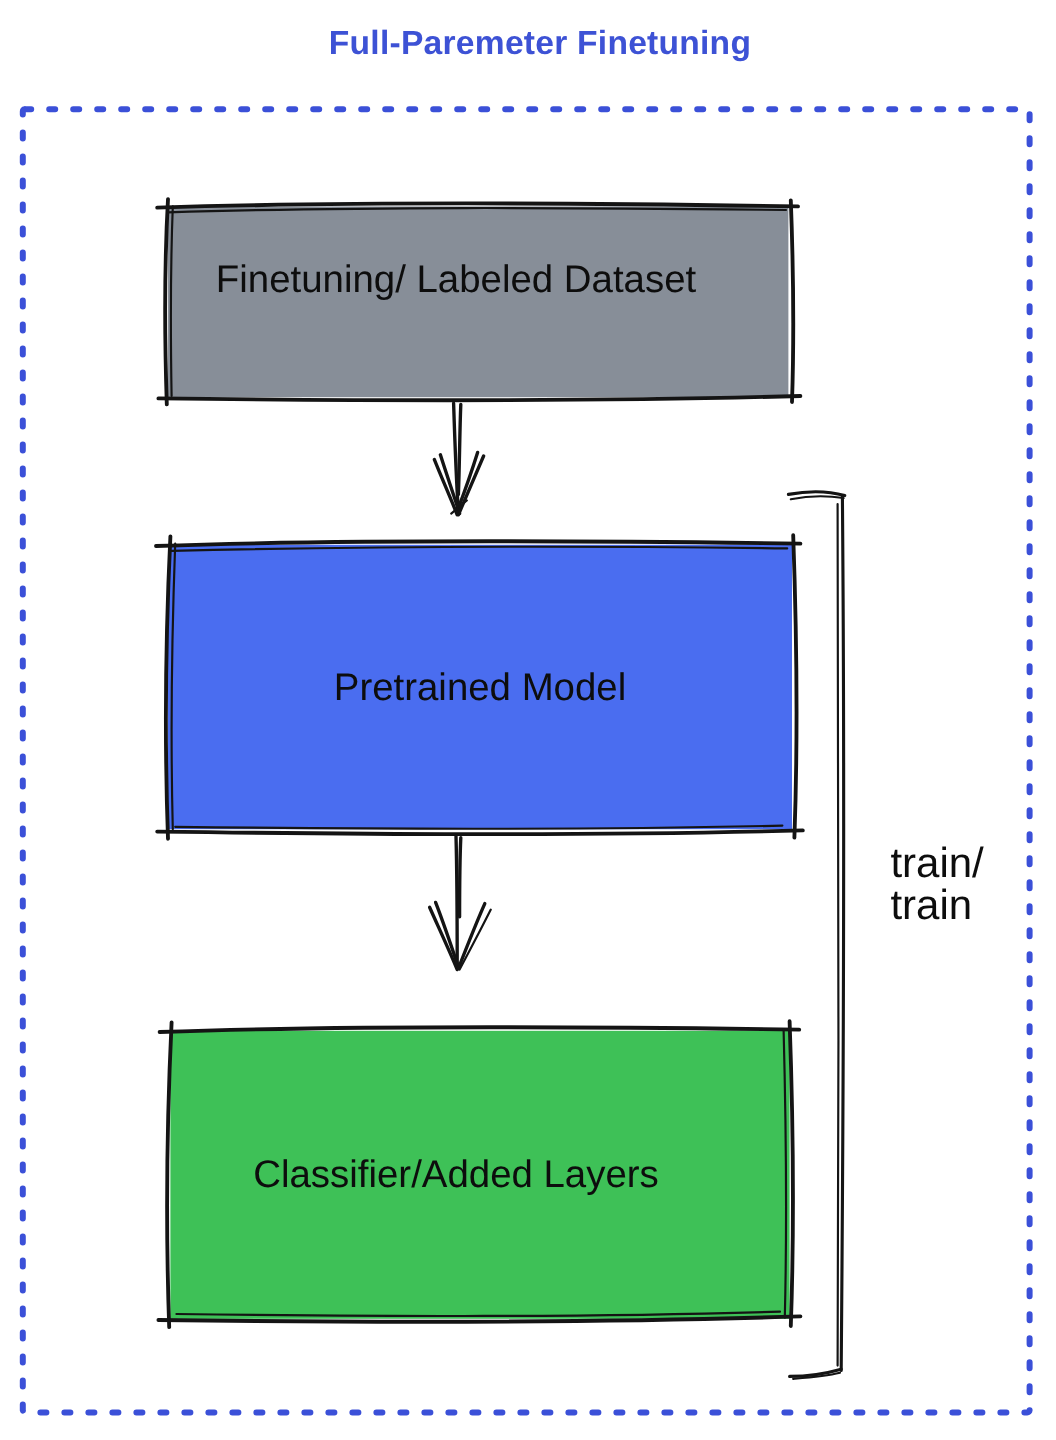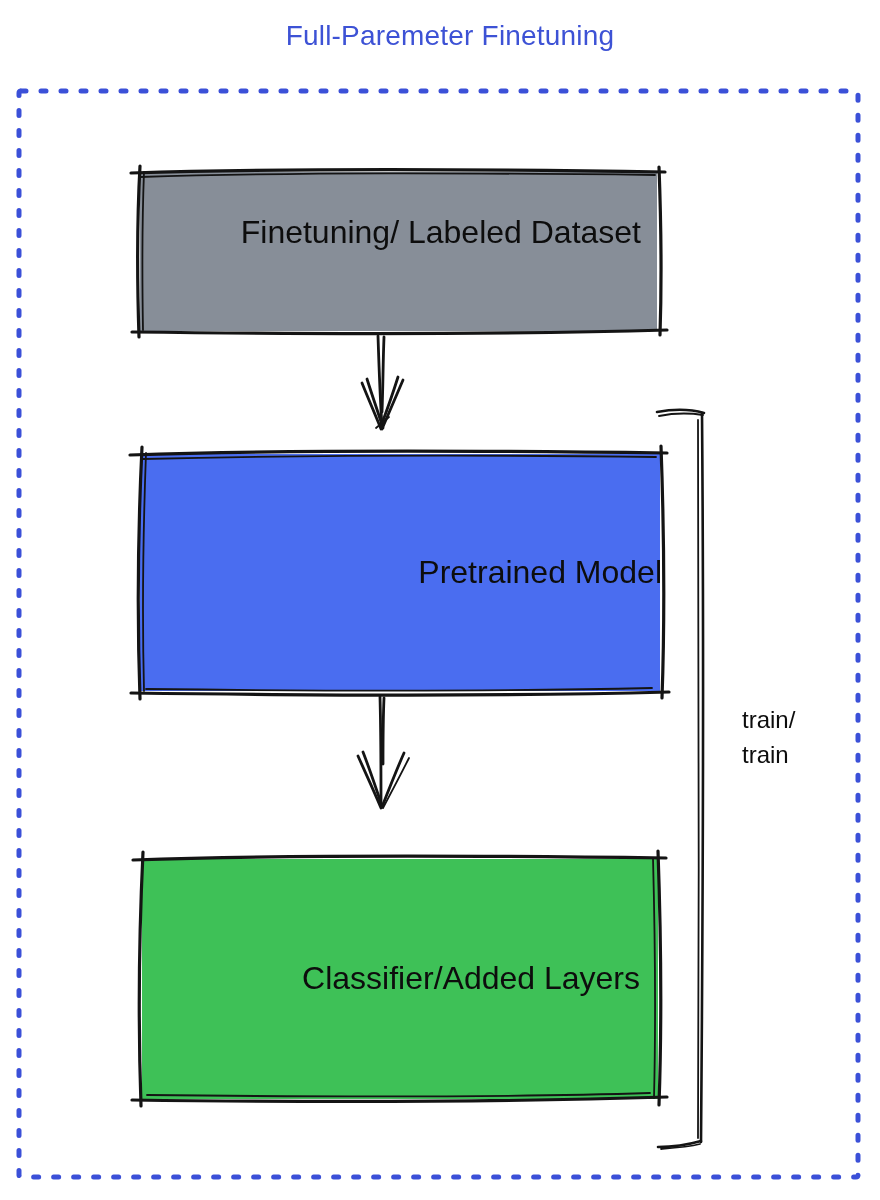--- a/index.html
+++ b/index.html
@@ -15,45 +15,45 @@
     background: #ffffff;
     overflow: hidden;
   }
   .title {
     position: absolute;
     top: 20px;
     left: 20px;
     width: 860px;
     text-align: center;
     font-size: 28px;
-    font-weight: 400;
+    font-weight: 700;
     letter-spacing: 0.2px;
     color: #3d52d5;
   }
   .scene-svg {
     position: absolute;
     top: 0;
     left: 0;
   }
   .box-label {
     position: absolute;
-    text-align: right;
+    text-align: center;
     font-size: 32px;
     line-height: 36px;
     color: #0d0d0d;
     white-space: nowrap;
   }
   .label-dataset    { left: 138px; top: 214px; width: 522px; transform: translateX(-19px); }
   .label-pretrained { left: 138px; top: 554px; width: 524px; }
   .label-classifier { left: 140px; top: 960px; width: 520px; transform: translateX(-20px); }
   .bracket-label {
     position: absolute;
     left: 742px;
     top: 702px;
-    font-size: 24px;
+    font-size: 35px;
     line-height: 35px;
     color: #0d0d0d;
     text-align: left;
     white-space: nowrap;
   }
   .sketch { fill: none; stroke: #141414; stroke-linecap: round; stroke-linejoin: round; }
   .edge   { stroke-width: 3.2px; }
   .echo   { stroke-width: 1.8px; }
   .arrowline { stroke-width: 2.8px; }
   .bracketline { stroke-width: 2.6px; }

